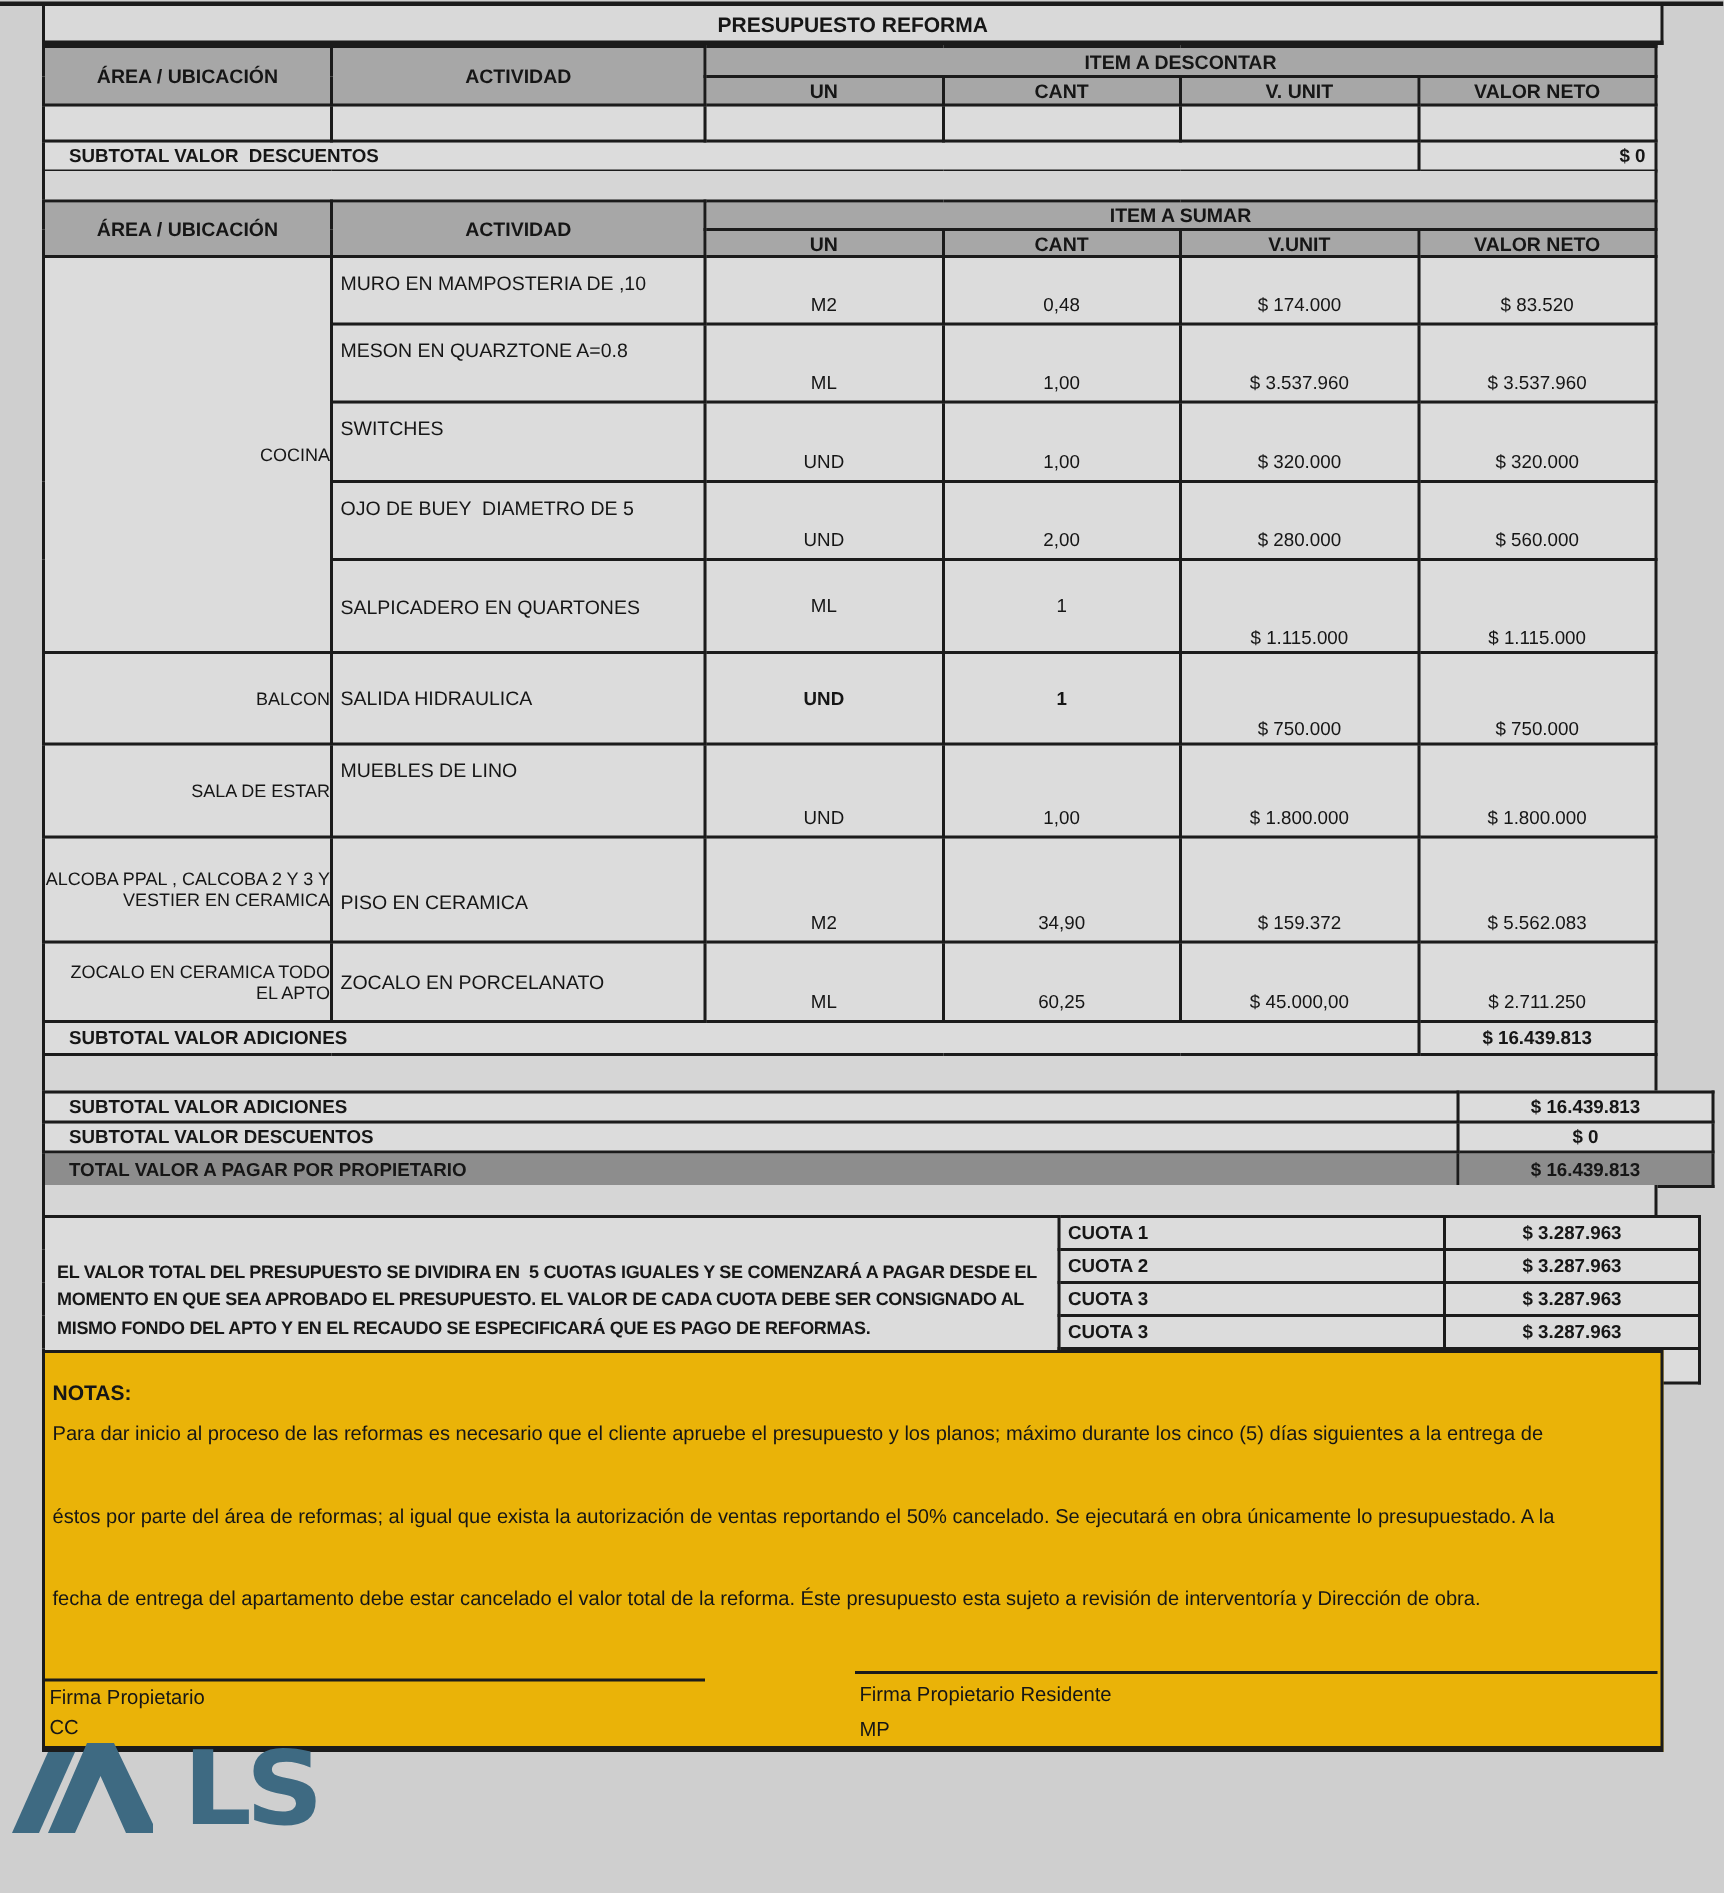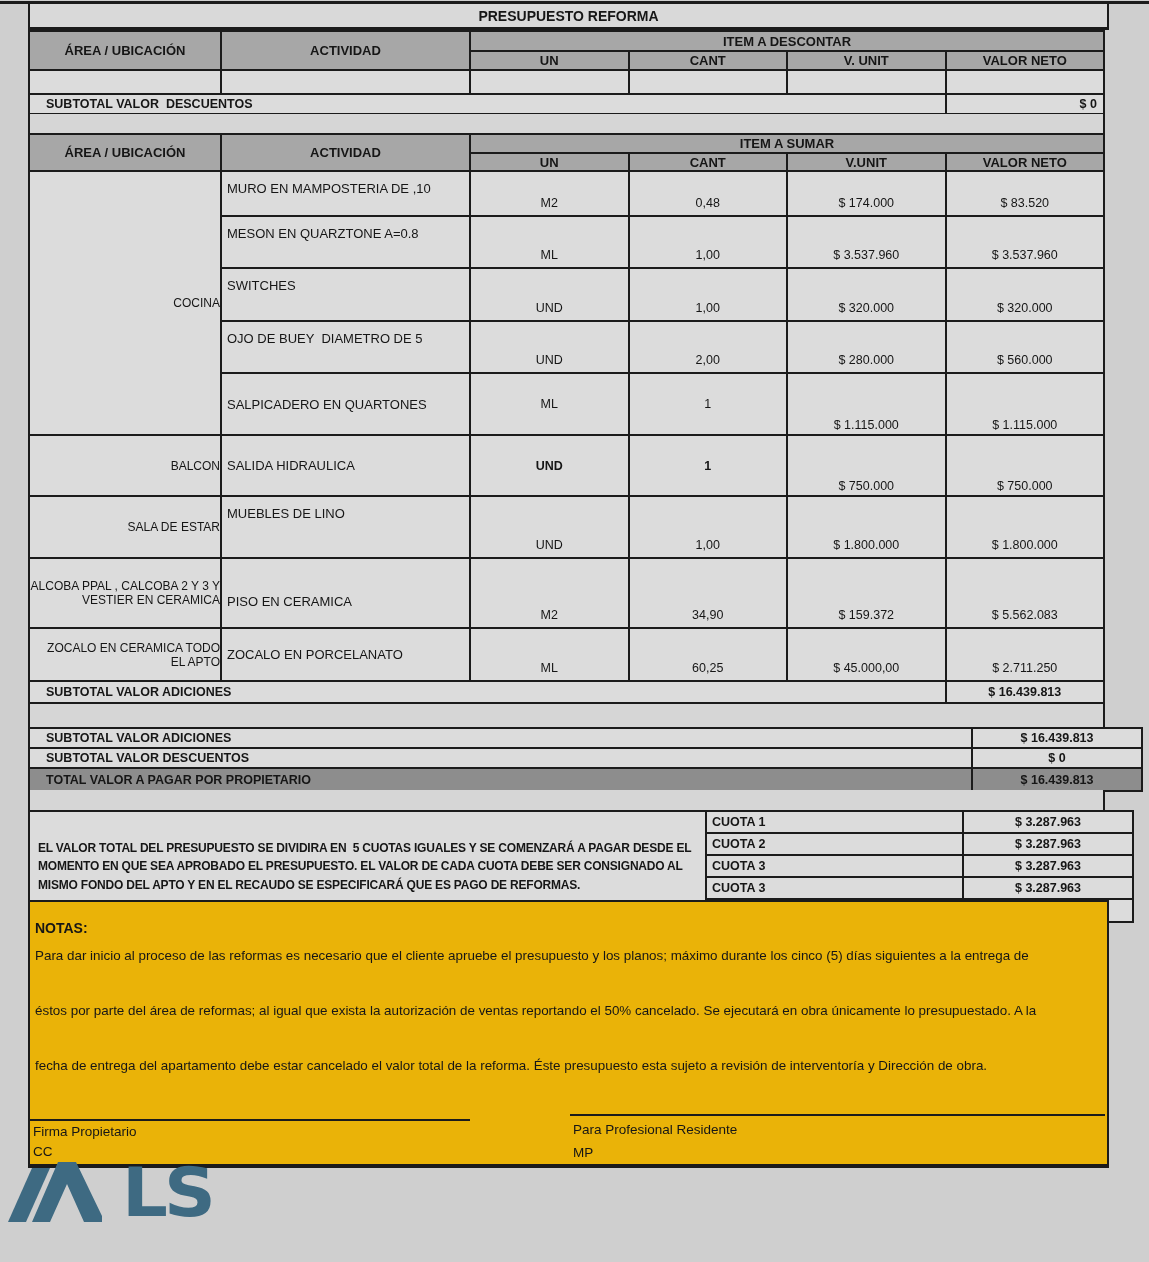--- a/index.html
+++ b/index.html
@@ -229,21 +229,21 @@
   <div class="notas-head">NOTAS:</div>
   <div class="nota-line" style="top:46px;">Para dar inicio al proceso de las reformas es necesario que el cliente apruebe el presupuesto y los planos; máximo durante los cinco (5) días siguientes a la entrega de</div>
   <div class="nota-line" style="top:101px;">éstos por parte del área de reformas; al igual que exista la autorización de ventas reportando el 50% cancelado. Se ejecutará en obra únicamente lo presupuestado. A la</div>
   <div class="nota-line" style="top:156px;">fecha de entrega del apartamento debe estar cancelado el valor total de la reforma. Éste presupuesto esta sujeto a revisión de interventoría y Dirección de obra.</div>
 
   <div class="sig-line" style="left:0;top:217px;width:440px;"></div>
   <div class="sig-line" style="left:540px;top:212px;width:535px;"></div>
 
   <div class="sig-label" style="left:3px;top:222px;">Firma Propietario</div>
   <div class="sig-label" style="left:3px;top:242px;">CC</div>
-  <div class="sig-label" style="left:543px;top:220px;">Para Profesional Residente</div>
+  <div class="sig-label" style="left:543px;top:220px;">Firma Propietario Residente</div>
   <div class="sig-label" style="left:543px;top:243px;">MP</div>
 </div>
 
 <div class="abs logo">
   <div class="logo-mark">
     <svg class="logo-peaks" width="116" height="68" viewBox="0 0 116 68">
       <g fill="#3e6a82">
         <polygon points="2,68 26,14 44,14 20,68"></polygon>
         <polygon points="26,68 52,8 70,8 96,62 96,68 78,68 61,30 44,68"></polygon>
       </g>

